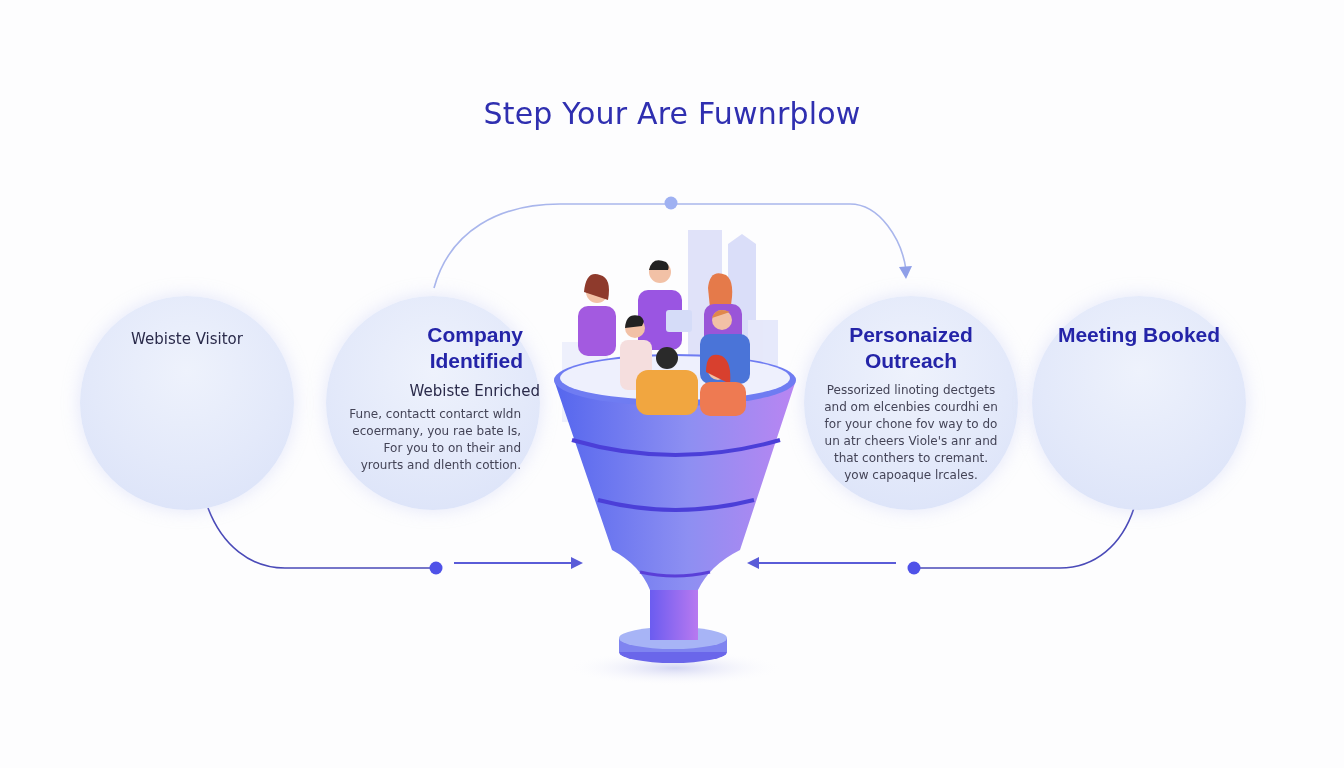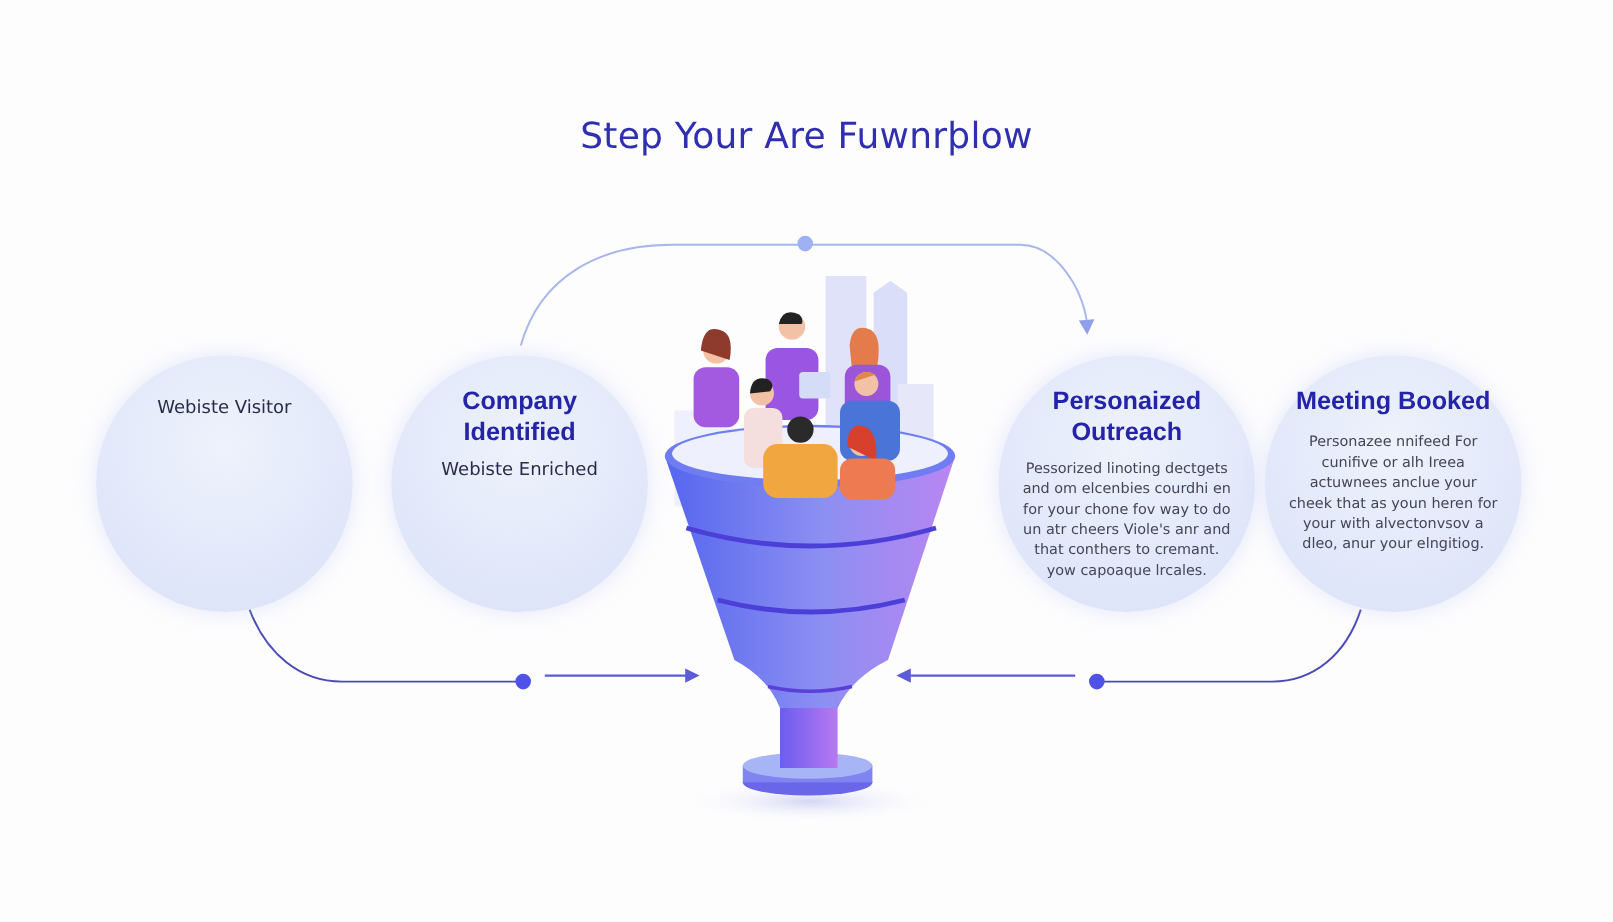--- a/index.html
+++ b/index.html
@@ -54,33 +54,33 @@
   <path d="M1134,508 C1122,545 1095,568 1060,568 L914,568" fill="none" stroke="#4a4ab8" stroke-width="1.6"></path>
   <circle cx="914" cy="568" r="6.5" fill="#4f52e8"></circle>
   <line x1="896" y1="563" x2="758" y2="563" stroke="#5a5cd8" stroke-width="1.8"></line>
   <path d="M759,557 L747,563 L759,569 Z" fill="#5a5cd8"></path>
 </svg>
 
 <div class="circle" style="left:80px; top:296px;">
   <div class="sub">Webiste Visitor</div>
 </div>
 
-<div class="circle" style="left:326px; top:296px;">
+<div class="circle" style="left:326px; top:296px;text-align:right;">
   <div class="head">Company Identified</div>
   <div class="sub">Webiste Enriched</div>
+  <div class="body">Fune, contactt contarct wldn ecoermany, you rae bate Is, For you to on their and yrourts and dlenth cottion.</div>
 </div>
 
-<div class="circle" style="left:832px; top:296px;">
+<div class="circle" style="left:804px; top:296px;">
   <div class="head">Personaized Outreach</div>
   <div class="body" style="margin-top:8px;">Pessorized linoting dectgets and om elcenbies courdhi en for your chone fov way to do un atr cheers Viole's anr and that conthers to cremant. yow capoaque lrcales.</div>
 </div>
 
-<div class="circle" style="left:1054px; top:296px;">
+<div class="circle" style="left:1032px; top:296px;">
   <div class="head">Meeting Booked</div>
-  <div class="body" style="margin-top:12px;">Personazee nnifeed For cunifive or alh Ireea actuwnees anclue your cheek that as youn heren for your with alvectonvsov a dleo, anur your elngitiog.</div>
 </div>
 
 <svg class="funnel" viewBox="0 0 270 470">
   <defs>
     <linearGradient id="fg" x1="0" y1="0" x2="1" y2="0">
       <stop offset="0" stop-color="#5566ee"></stop>
       <stop offset="0.55" stop-color="#8d8ff2"></stop>
       <stop offset="1" stop-color="#b985f2"></stop>
     </linearGradient>
     <linearGradient id="fg2" x1="0" y1="0" x2="1" y2="0">

